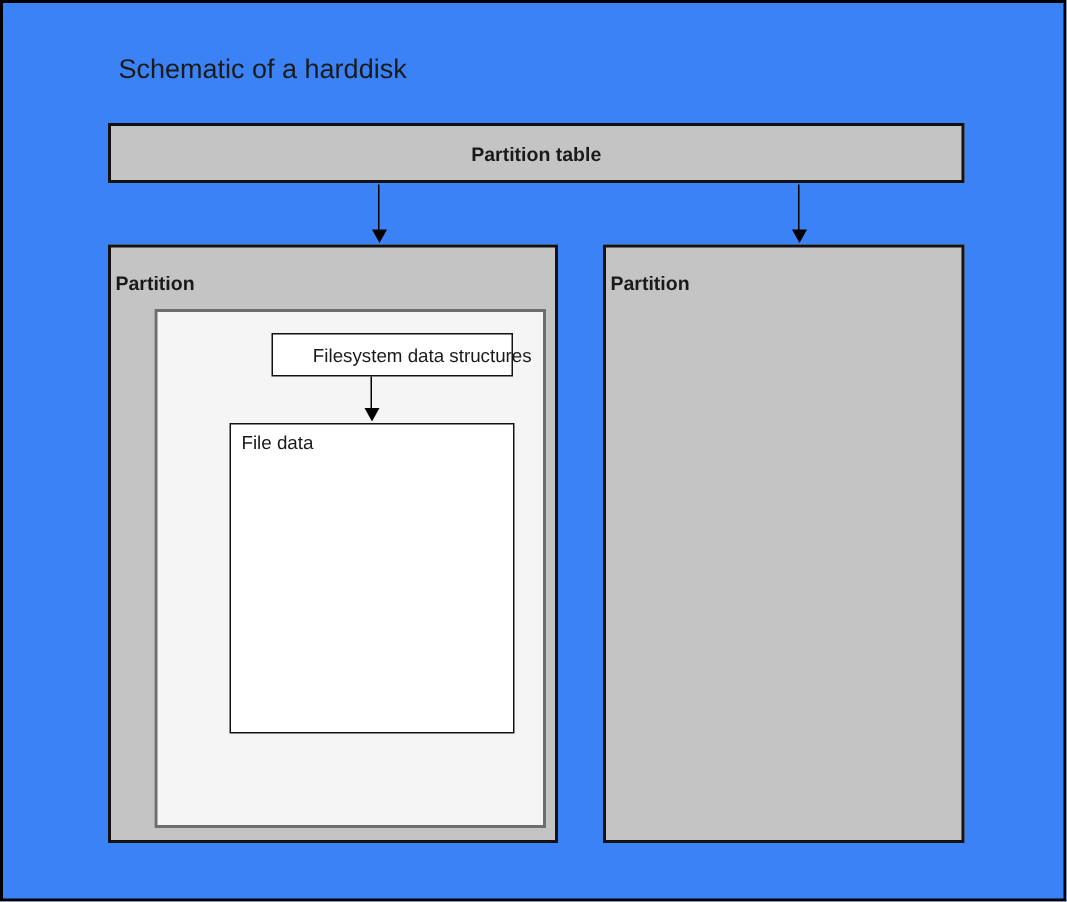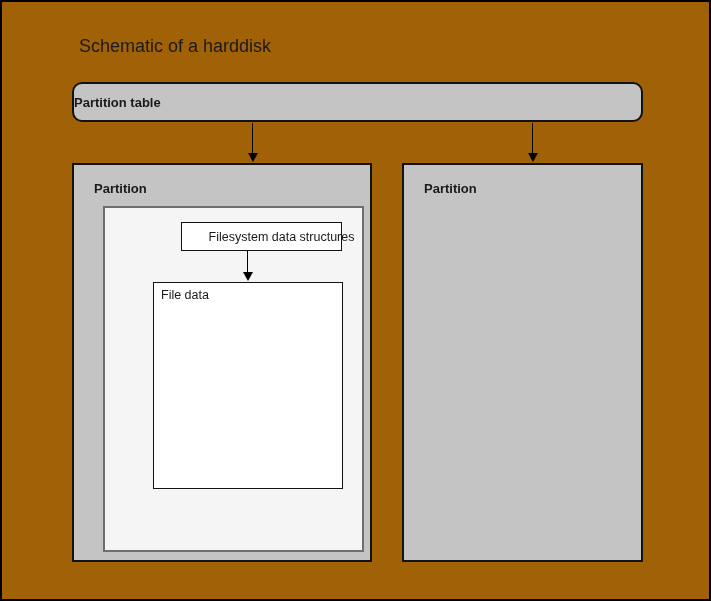--- a/index.html
+++ b/index.html
@@ -7,21 +7,21 @@
     padding: 0;
     background: #ffffff;
     font-family: "Liberation Sans", "DejaVu Sans", sans-serif;
   }
   .page-frame {
     position: relative;
     width: 711px;
     height: 601px;
     box-sizing: border-box;
     border: 2px solid #000000;
-    background: #a16207;
+    background: #3b82f6;
     overflow: hidden;
   }
   .page-title {
     position: absolute;
     left: 77px;
     top: 34px;
     font-size: 18px;
     font-weight: 400;
     color: var(--text, #1a1a1a);
     white-space: nowrap;
@@ -34,43 +34,42 @@
     background: var(--partition-fill, #c4c4c4);
     border: 2px solid var(--box-border-dark, #121212);
   }
   .partition-table-box {
     left: 70px;
     top: 80px;
     width: 571px;
     height: 40px;
     display: flex;
     align-items: center;
-    justify-content: flex-start;
-    border-radius: 10px;
+    justify-content: center;
   }
   .partition-table-box .box-label {
     font-size: 13px;
     font-weight: 700;
     color: var(--text, #1a1a1a);
   }
   .partition-box-left {
     left: 70px;
     top: 161px;
     width: 300px;
     height: 399px;
   }
   .partition-box-right {
     left: 400px;
     top: 161px;
     width: 241px;
     height: 399px;
   }
   .partition-label {
     position: absolute;
-    left: 20px;
+    left: 3px;
     top: 16px;
     font-size: 13px;
     font-weight: 700;
     color: var(--text, #1a1a1a);
     white-space: nowrap;
   }
   .filesystem-area {
     left: 101px;
     top: 204px;
     width: 261px;

